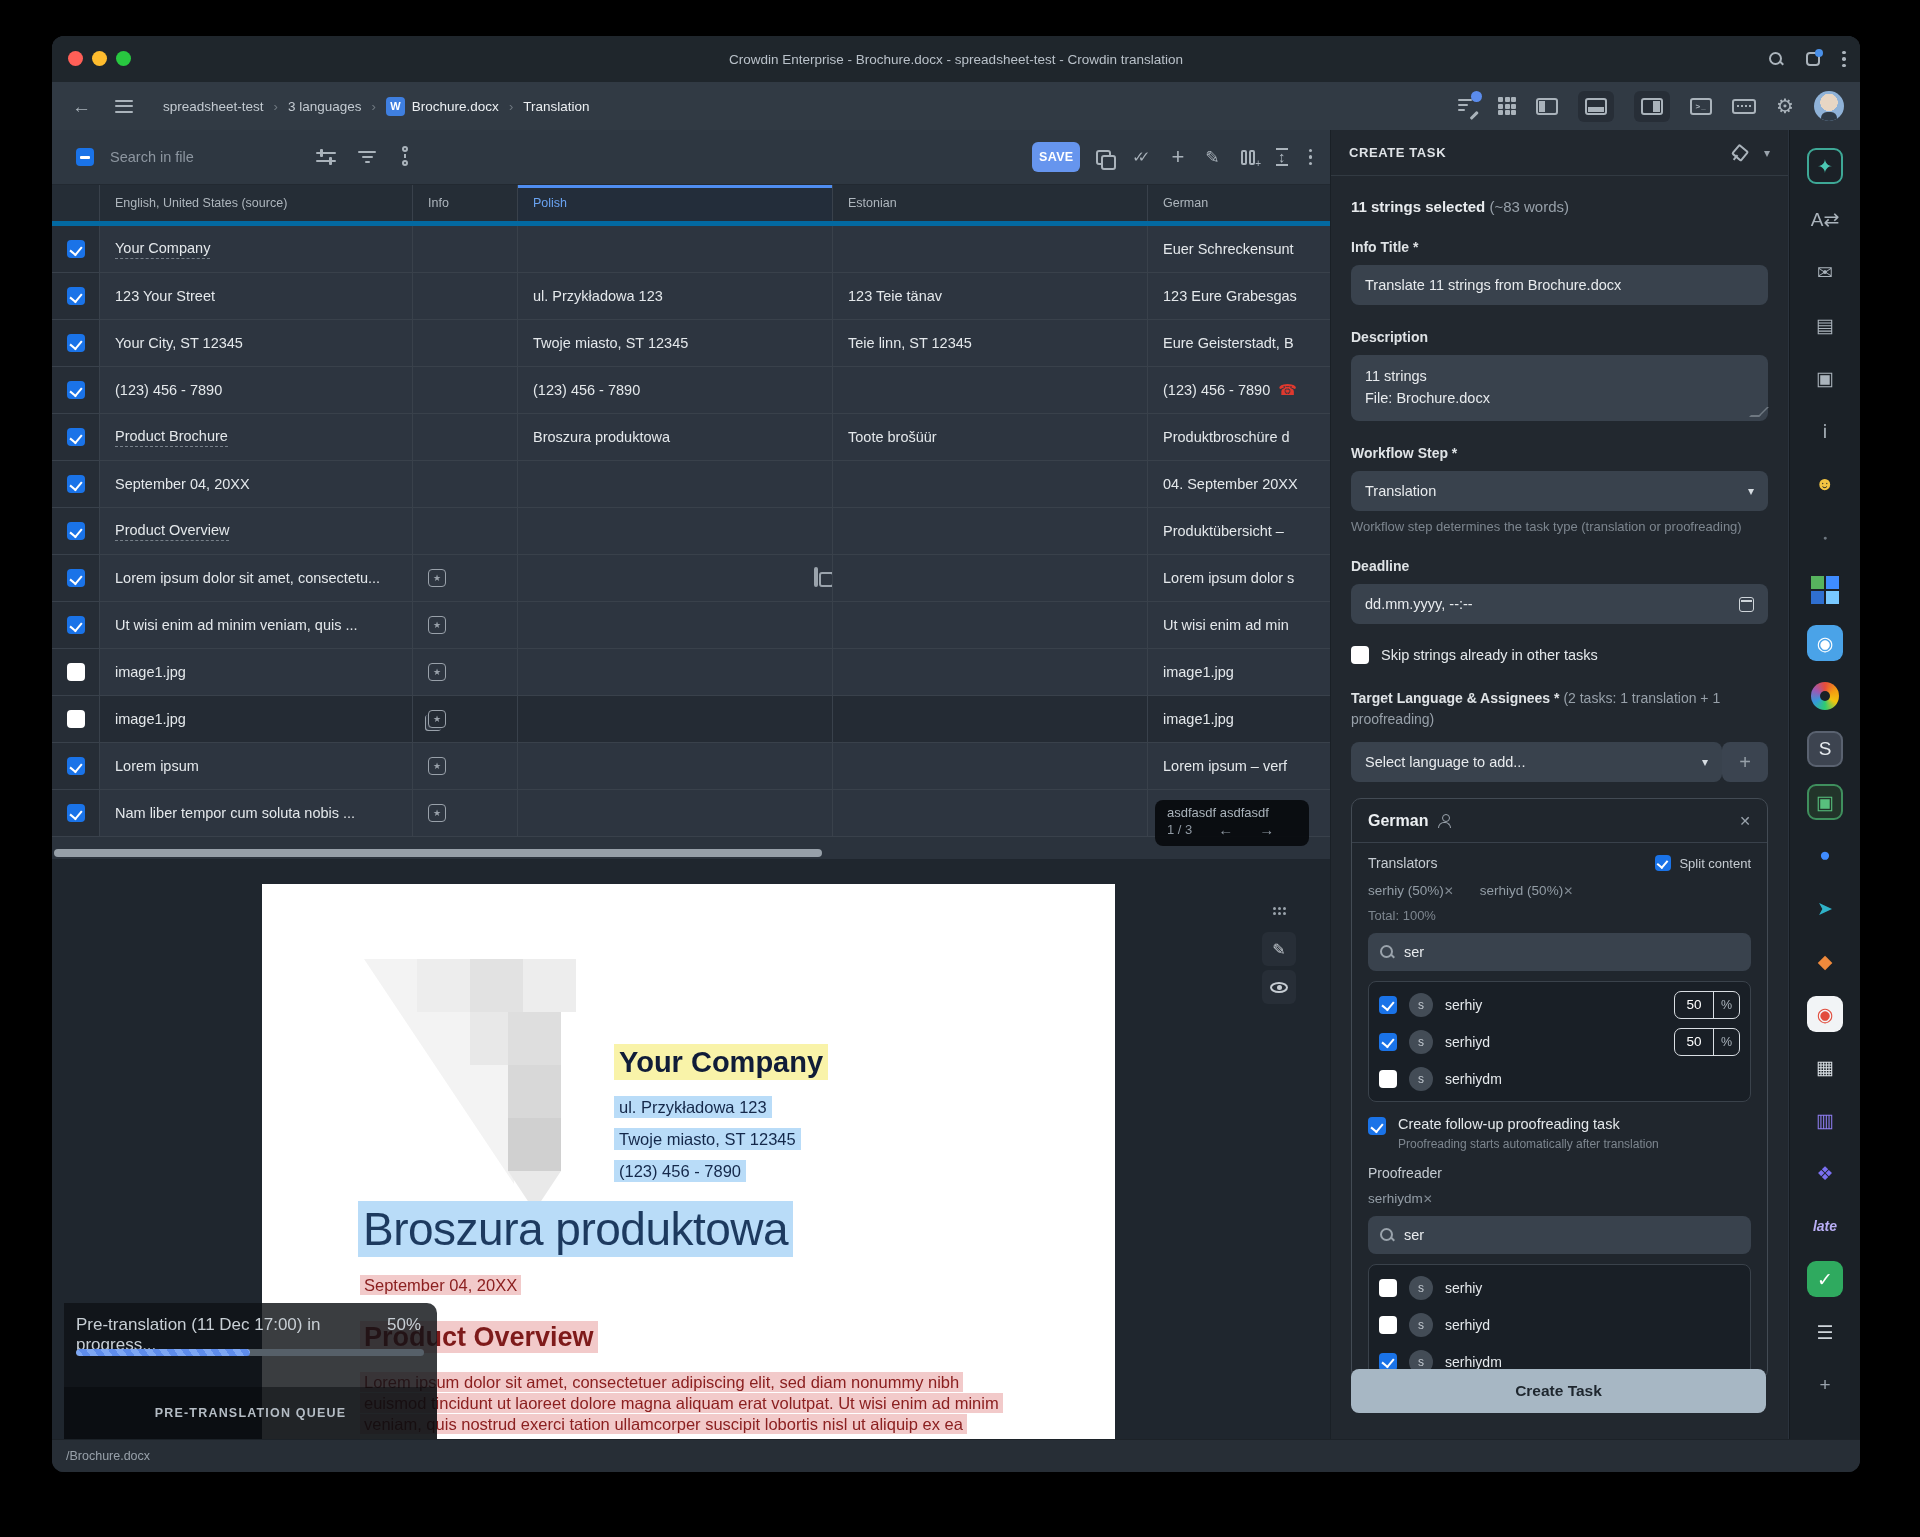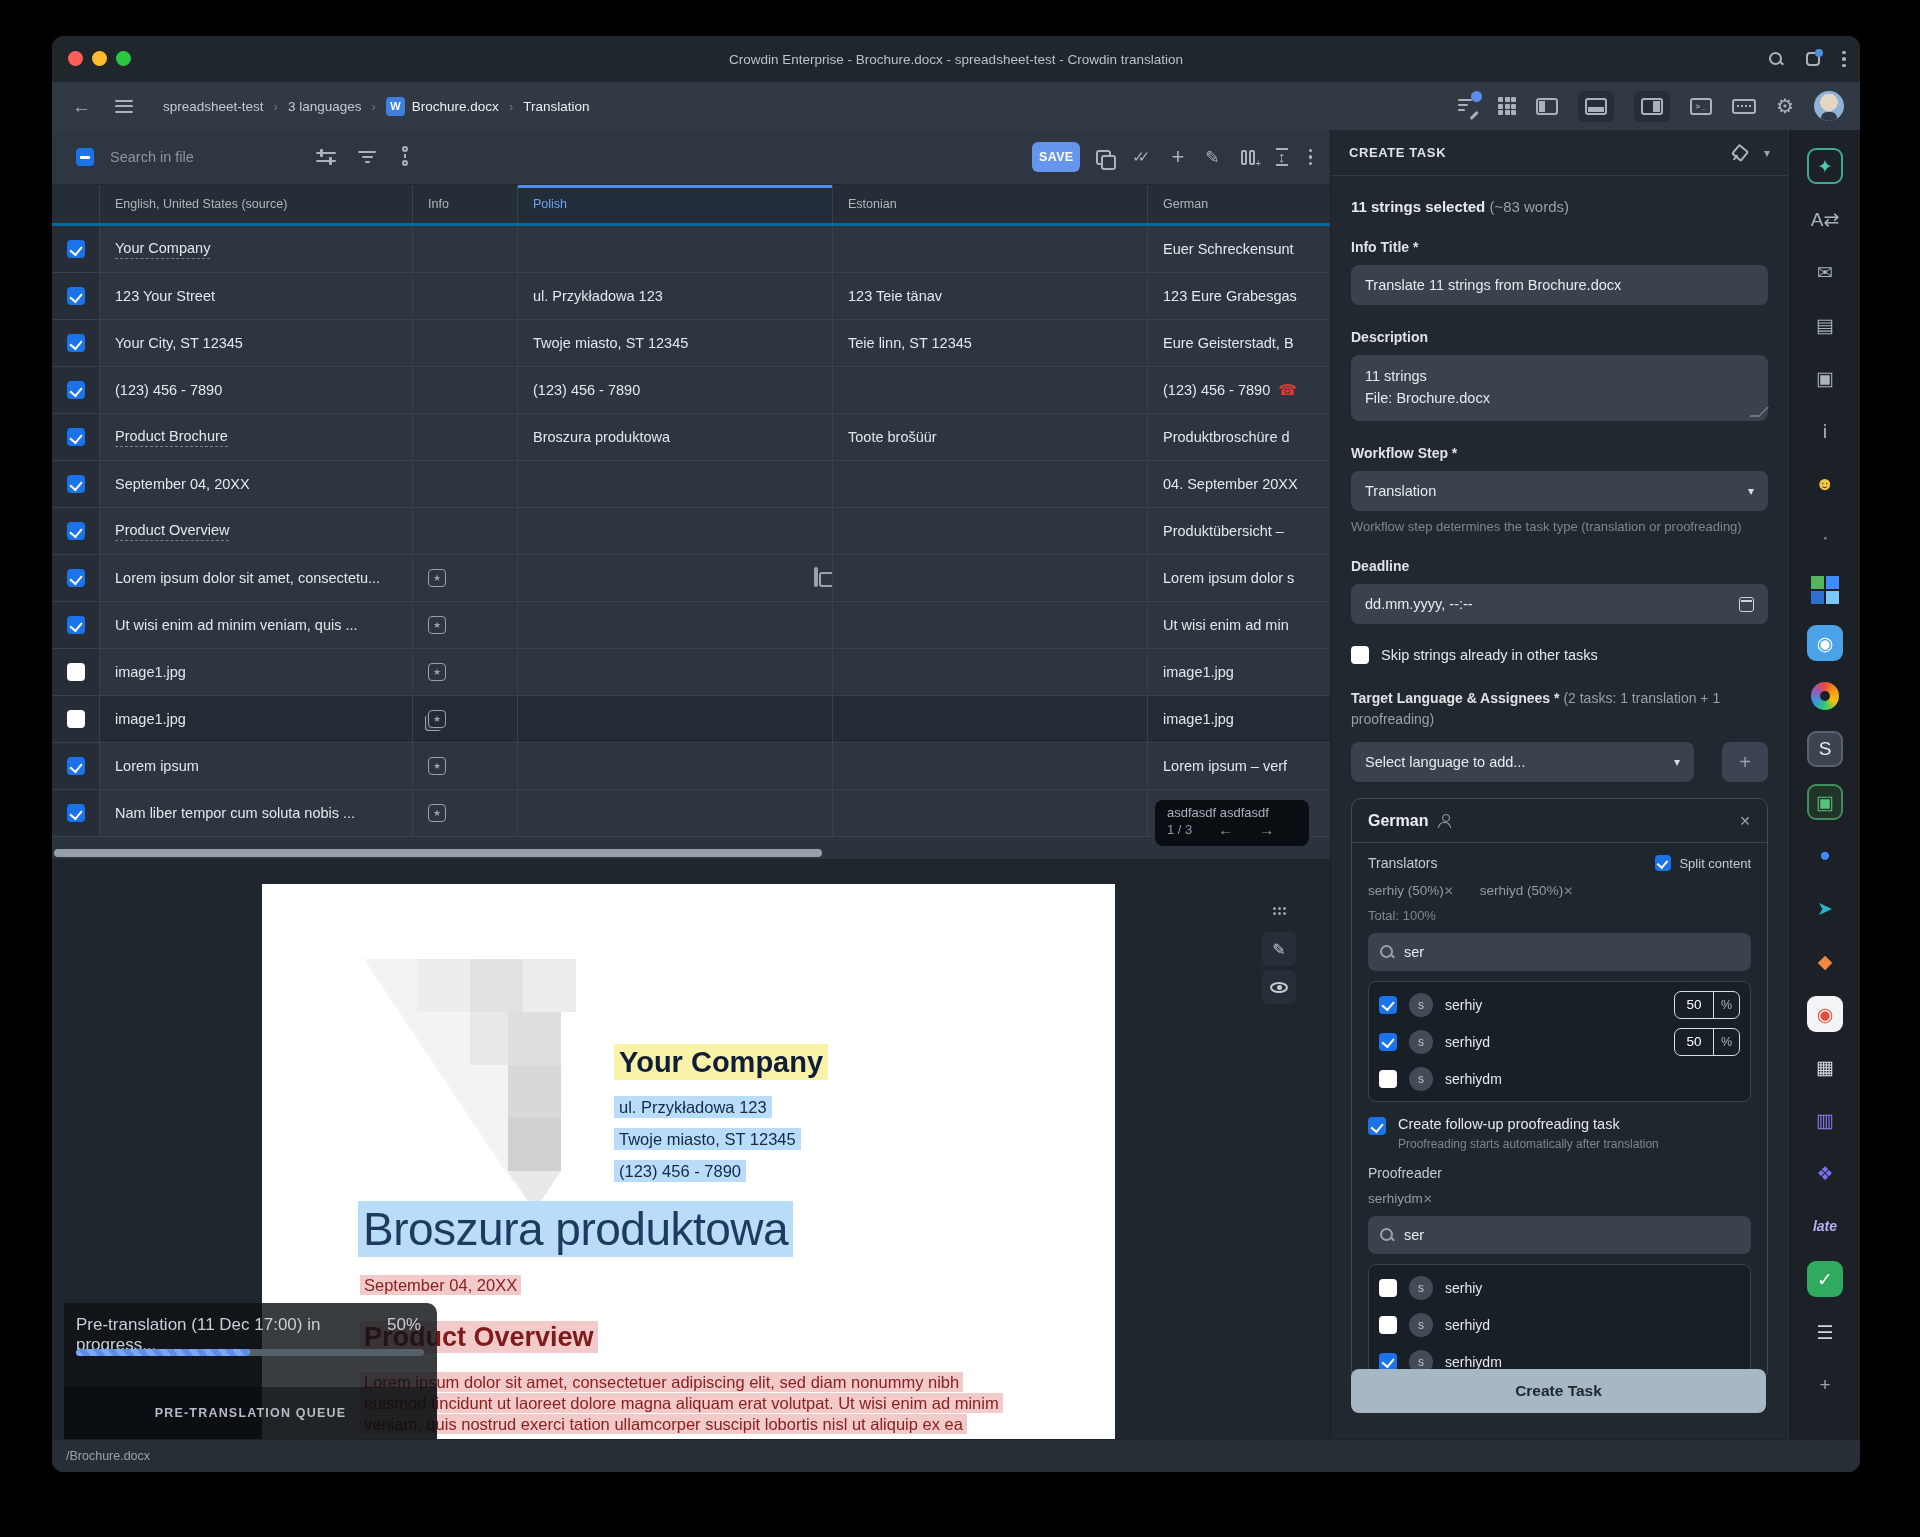--- a/index.html
+++ b/index.html
@@ -85,21 +85,21 @@
   .colsadd { display:flex; gap:2.5px; align-items:flex-end; position:relative;}
   .colsadd i{width:6px;height:15px;border:2px solid #aab3bb;border-radius:2px;}
   .colsadd::after{content:"+";color:#aab3bb;font-size:10px;position:absolute;right:-6px;bottom:-4px;}
   .vfit { position:relative; color:#aab3bb; font-size:15px; border-top:2px solid #aab3bb; border-bottom:2px solid #aab3bb; padding:0 2px; line-height:14px;}
   .kebab2 { display:flex; flex-direction:column; gap:3px;}
   .kebab2 i{width:3.5px;height:3.5px;border-radius:50%;background:#aab3bb;}
 
   
   .grid { position:absolute; left:0; top:149px; width:1278px; }
   .grid-header, .grid-row { display:grid; grid-template-columns:48px 313px 105px 315px 315px 1fr; }
-  .grid-header { height:41px; background:#252d36; border-bottom:3px solid #0369a1; }
+  .grid-header { height:41px; background:#252d36; border-bottom:5px solid #0369a1; }
   .gh-cell { display:flex; align-items:center; padding-left:15px; font-size:12.5px; color:#aeb6bd; border-right:1px solid #39414b; position:relative; overflow:hidden; white-space:nowrap;}
   .gh-cell:last-child{border-right:none;}
   .gh-cell.polish { color:#6aa3f2; background:#232d3a; }
   .gh-cell.polish::before{content:"";position:absolute;left:0;right:0;top:0;height:3px;background:#4f8df0;}
   .grid-row { height:47px; background:#2d3540; border-bottom:1px solid #39414b; }
   .grid-row.dark { background:#242b34; }
   .g-cell { display:flex; align-items:center; padding-left:15px; font-size:14.5px; color:#e4e8eb; border-right:1px solid #39414b; overflow:hidden; white-space:nowrap; position:relative;}
   .g-cell:last-child{border-right:none;}
   .g-cell.gutter { background:#262d36; justify-content:center; padding-left:0;}
   .term { border-bottom:1px dashed #77808a; padding-bottom:2px; }
@@ -161,21 +161,21 @@
   .flabel { color:#dfe3e6; font-weight:bold; font-size:14px; margin-top:24px; }
   .tinput { margin-top:10px; height:40px; background:#39424d; border-radius:8px; display:flex; align-items:center; padding:0 14px; color:#e8ebee; font-size:14.5px; }
   .tarea { margin-top:10px; height:66px; background:#39424d; border-radius:8px; padding:10px 14px; color:#e8ebee; font-size:14.5px; line-height:22px; white-space:pre-line; position:relative;}
   .tarea::after{content:"";position:absolute;right:4px;bottom:4px;width:8px;height:8px;border-right:2px solid #7d868f;border-bottom:2px solid #7d868f;transform:skew(-45deg) ;opacity:.8;}
   .selectbox { margin-top:10px; height:40px; background:#39424d; border-radius:8px; display:flex; align-items:center; padding:0 14px; color:#e8ebee; font-size:14.5px; }
   .selectbox .caret { margin-left:auto; color:#d7dde2; font-size:12px; }
   .helper { color:#7d868f; font-size:13px; margin-top:8px; }
   .calic { margin-left:auto; position:relative; width:15px; height:15px; border:1.5px solid #cfd5da; border-radius:3px;}
   .calic::before{content:"";position:absolute;left:1px;right:1px;top:2.5px;height:1.5px;background:#cfd5da;}
   .checkrow { display:flex; align-items:center; gap:12px; margin-top:22px; color:#e4e8eb; font-size:14.5px; }
-  .langrow { display:flex; gap:28px; margin-top:12px;border-radius:6px; }
+  .langrow { display:flex; gap:0; margin-top:12px;border-radius:6px; }
   .langrow .selectbox { flex:1; margin-top:0; }
   .plusbtn { width:46px; height:40px; background:#3b4450; border-radius:8px; color:#97a0a9; font-size:20px; display:flex; align-items:center; justify-content:center; }
   .card { margin-top:16px; border:1px solid #434b54; border-radius:10px; background:#20262d; height:582px; }
   .card-head { height:44px; border-bottom:1px solid #39414b; display:flex; align-items:center; padding:0 16px; }
   .card-title { color:#eceff2; font-size:16px; font-weight:bold; }
   .personic { position:relative; width:13px; height:13px; margin-left:10px; }
   .personic::before{content:"";position:absolute;left:3.5px;top:0;width:6px;height:6px;border-radius:50%;border:1.5px solid #9aa3ac;}
   .personic::after{content:"";position:absolute;left:0;bottom:-1px;width:11px;height:5px;border-radius:6px 6px 0 0;border:1.5px solid #9aa3ac;border-bottom:none;}
   .xic { margin-left:auto; color:#9aa3ac; font-size:14px; }
   .card-body { padding:12px 16px 0 16px; }

